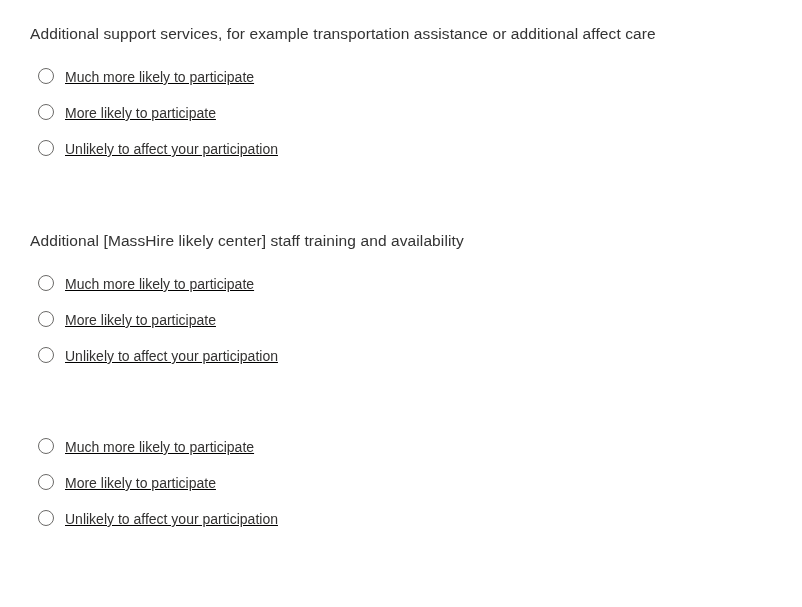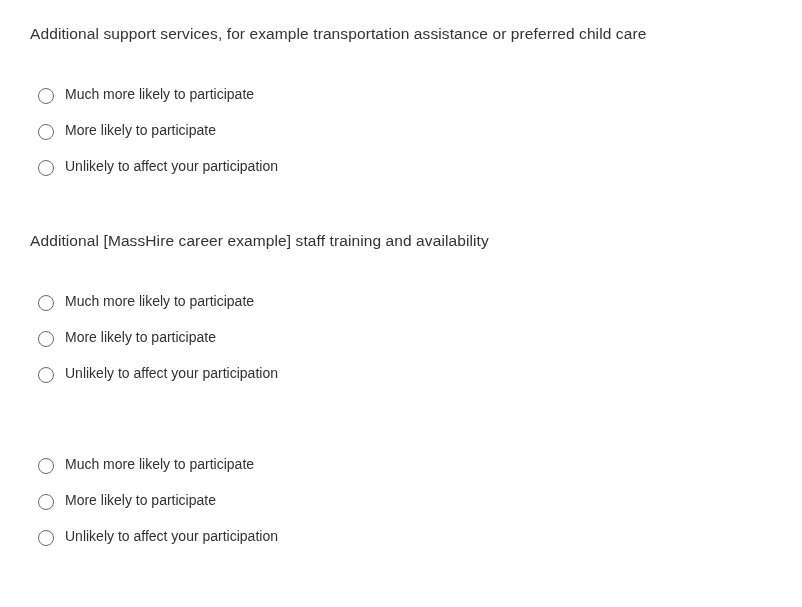--- a/index.html
+++ b/index.html
@@ -29,23 +29,24 @@
     line-height: 20px;
     color: #333333;
     letter-spacing: 0.1px;
   }
   .options {
     margin-top: 24px;
     padding-left: 8px;
   }
   .option {
     display: flex;
-    align-items: flex-end;
+    align-items: flex-start;
     height: 36px;
     cursor: pointer;
+    text-decoration: underline;
   }
   .radio {
     box-sizing: border-box;
     width: 16px;
     height: 16px;
     border: 1px solid #6b6a68;
     border-radius: 50%;
     background: #ffffff;
     margin-right: 11px;
     flex-shrink: 0;
@@ -55,39 +56,39 @@
     line-height: 19px;
     color: #323130;
   }
 </style>
 </head>
 <body>
 
 <div class="page">
 
   <section class="question">
-    <div class="question-title">Additional support services, for example transportation assistance or preferred child care</div>
+    <div class="question-title">Additional support services, for example transportation assistance or additional affect care</div>
     <div class="options">
       <label class="option">
         <span class="radio"></span>
         <span class="option-label">Much more likely to participate</span>
       </label>
       <label class="option">
         <span class="radio"></span>
         <span class="option-label">More likely to participate</span>
       </label>
       <label class="option">
         <span class="radio"></span>
         <span class="option-label">Unlikely to affect your participation</span>
       </label>
     </div>
   </section>
 
   <section class="question">
-    <div class="question-title">Additional [MassHire career example] staff training and availability</div>
+    <div class="question-title">Additional [MassHire likely center] staff training and availability</div>
     <div class="options">
       <label class="option">
         <span class="radio"></span>
         <span class="option-label">Much more likely to participate</span>
       </label>
       <label class="option">
         <span class="radio"></span>
         <span class="option-label">More likely to participate</span>
       </label>
       <label class="option">

